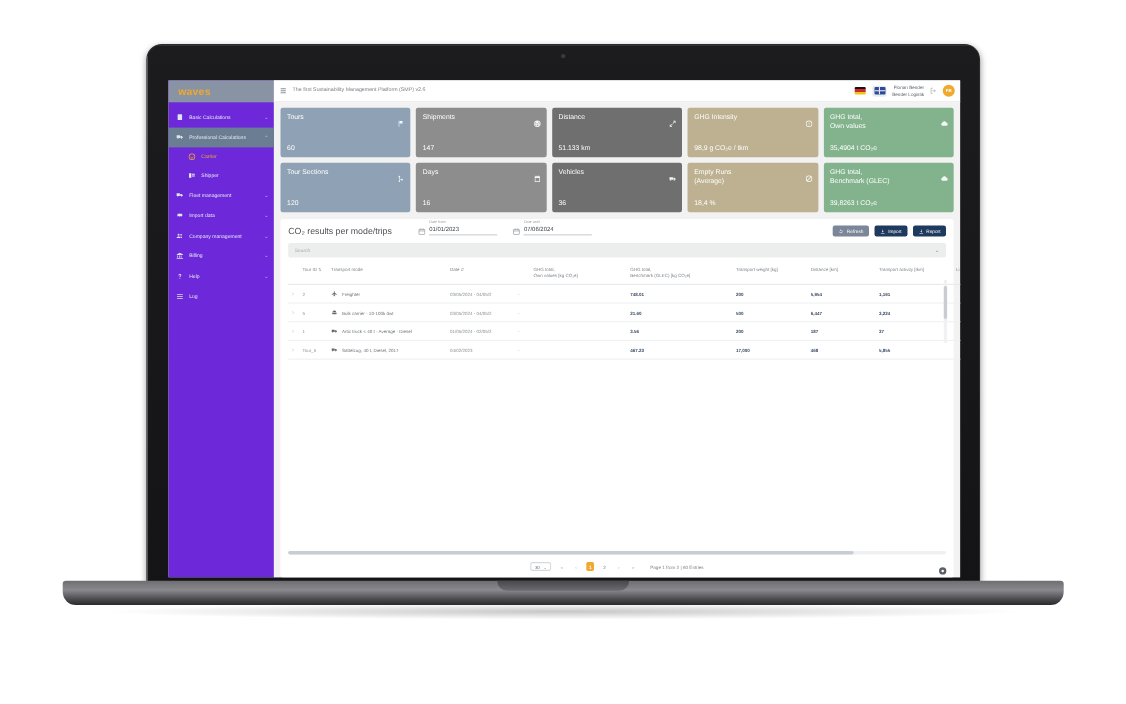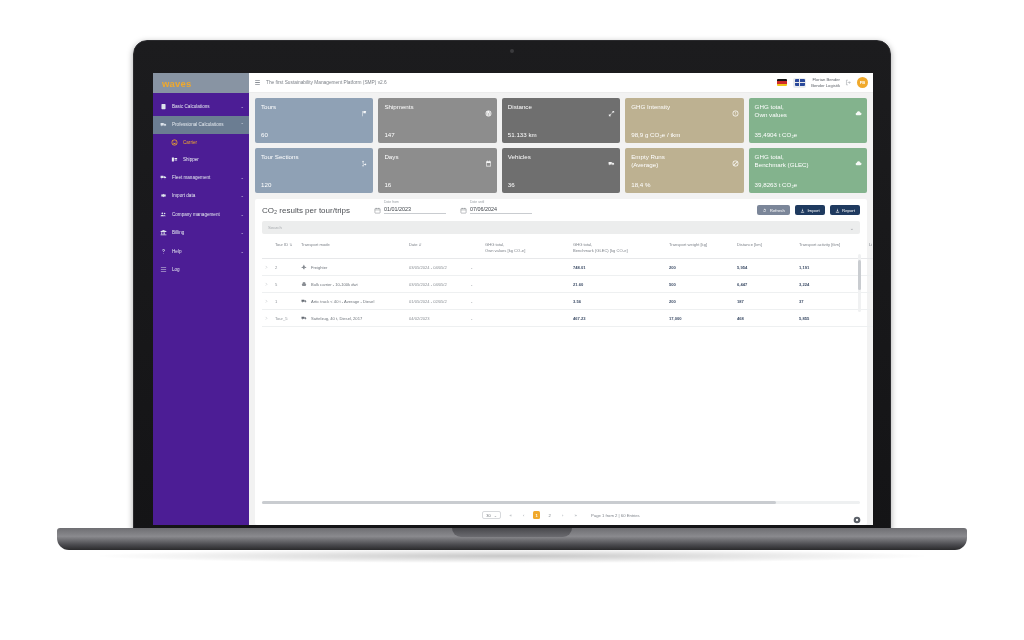--- a/index.html
+++ b/index.html
@@ -46,21 +46,21 @@
   .laptop-foot {
     position: absolute; left: 100px; top: 549px; width: 824px; height: 14px;
     background: radial-gradient(ellipse at center, rgba(0,0,0,.22) 0%, rgba(0,0,0,0) 72%);
   }
 
   
   .app { display: flex; width: 720px; height: 452px; background:#f1f1f1; }
 
   
   .sidebar {
-    width: 96px; background: #4c1d95; color: #e9edf2;
+    width: 96px; background: #6d28d9; color: #e9edf2;
     display: flex; flex-direction: column; flex: 0 0 96px;
   }
   .brand {
     height: 20px; background: #8894a3; display:flex; align-items:center; padding-left: 9px;
   }
   .brand-text {
     font-size: 9.5px; font-weight: 700; color: #f0a92c; letter-spacing: .2px;
   }
   .nav { padding-top: 4px; }
   .nav-item {
@@ -460,21 +460,21 @@
                     </svg>
                 </span>
               </div>
 
             </div>
           </div>
 
           <div class="panel">
 
             <div class="panel-head">
-              <div class="panel-title">CO₂ results per tour/trips</div>
+              <div class="panel-title">CO₂ results per mode/trips</div>
 
               <div class="date-group">
                 <div class="date-field">
                   <span class="cal-ico">
                     <svg viewBox="0 0 24 24">
                         <rect x="3" y="5" width="18" height="16" rx="2"></rect>
                         <path d="M3 10h18M8 3v4M16 3v4"></path>
                       </svg>
                   </span>
                   <div class="date-inner">

